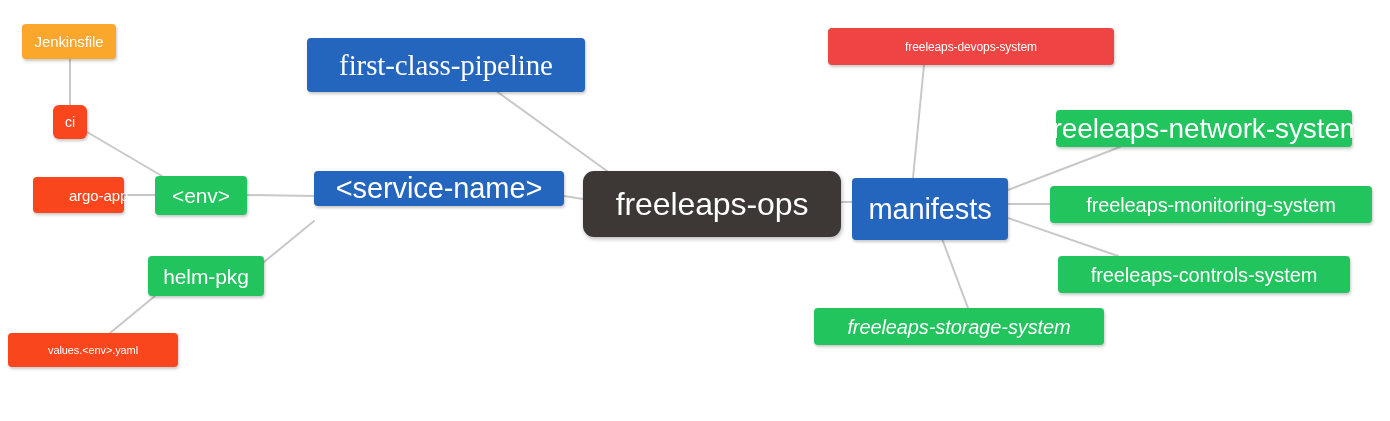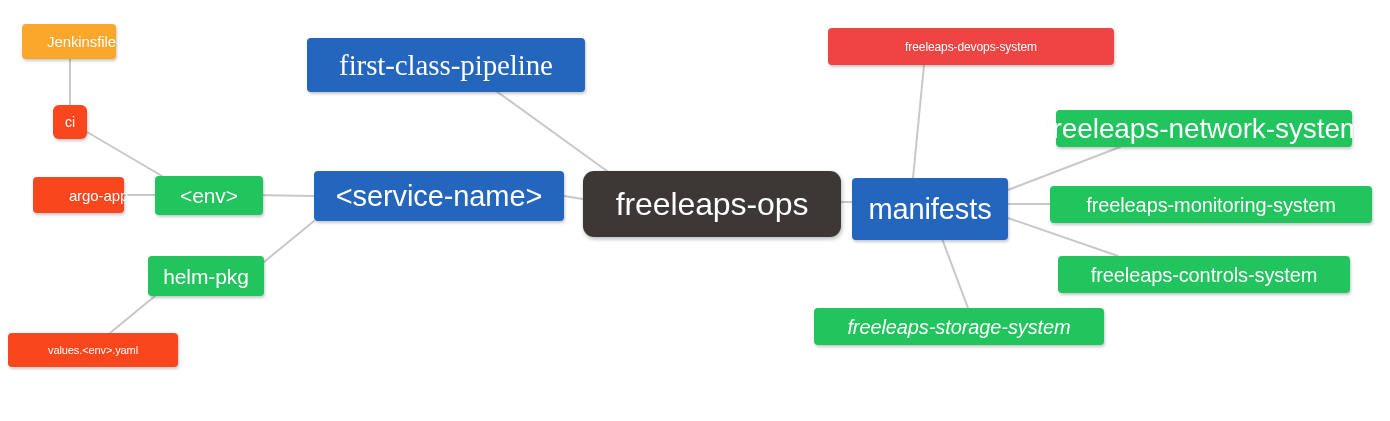--- a/index.html
+++ b/index.html
@@ -60,42 +60,42 @@
       <line x1="564" y1="196" x2="583" y2="199" stroke="#c8c8c8" stroke-width="2" stroke-linecap="round"></line>
       <line x1="492" y1="88" x2="607" y2="171" stroke="#c8c8c8" stroke-width="2" stroke-linecap="round"></line>
       <line x1="841" y1="202" x2="852" y2="202" stroke="#c8c8c8" stroke-width="2" stroke-linecap="round"></line>
       <line x1="913" y1="178" x2="924" y2="65" stroke="#c8c8c8" stroke-width="2" stroke-linecap="round"></line>
       <line x1="1008" y1="190" x2="1120" y2="147" stroke="#c8c8c8" stroke-width="2" stroke-linecap="round"></line>
       <line x1="1008" y1="204" x2="1050" y2="204" stroke="#c8c8c8" stroke-width="2" stroke-linecap="round"></line>
       <line x1="1008" y1="218" x2="1118" y2="256" stroke="#c8c8c8" stroke-width="2" stroke-linecap="round"></line>
       <line x1="938" y1="228" x2="968" y2="308" stroke="#c8c8c8" stroke-width="2" stroke-linecap="round"></line>
     </svg>
   <div id="node-layer">
-      <div class="node" style="left: 22px; top: 24px; width: 94px; height: 35px; background: rgb(250, 167, 44); font-size: 15px; justify-content: flex-end;">
+      <div class="node" style="left: 22px; top: 24px; width: 94px; height: 35px; background: rgb(250, 167, 44); font-size: 15px;">
         <span>Jenkinsfile</span>
       </div>
       <div class="node tiny" style="left: 53px; top: 105px; width: 34px; height: 34px; background: rgb(249, 70, 28); font-size: 14px;">
         <span>ci</span>
       </div>
       <div class="node" style="left: 33px; top: 177px; width: 91px; height: 36px; background: rgb(249, 70, 28); font-size: 15px; padding-left: 40px;">
         <span>argo-app</span>
       </div>
-      <div class="node" style="left: 155px; top: 176px; width: 108px; height: 39px; background: rgb(33, 196, 93); font-size: 21px;">
+      <div class="node" style="left: 155px; top: 176px; width: 92px; height: 39px; background: rgb(33, 196, 93); font-size: 21px;">
         <span>&lt;env&gt;</span>
       </div>
       <div class="node" style="left: 148px; top: 256px; width: 116px; height: 40px; background: rgb(33, 196, 93); font-size: 21px;">
         <span>helm-pkg</span>
       </div>
       <div class="node" style="left: 8px; top: 333px; width: 170px; height: 34px; background: rgb(249, 70, 28); font-size: 11px;">
         <span>values.&lt;env&gt;.yaml</span>
       </div>
       <div class="node" style="left: 307px; top: 38px; width: 278px; height: 54px; background: rgb(36, 102, 189); font-size: 29px; font-family: Liberation Serif, serif;">
         <span>first-class-pipeline</span>
       </div>
-      <div class="node" style="left: 314px; top: 171px; width: 250px; height: 50px; background: rgb(36, 102, 189); font-size: 29px;">
+      <div class="node" style="left: 314px; top: 171px; width: 250px; height: 35px; background: rgb(36, 102, 189); font-size: 29px;">
         <span>&lt;service-name&gt;</span>
       </div>
       <div class="node root" style="left: 583px; top: 171px; width: 258px; height: 66px; background: rgb(61, 56, 54); font-size: 32px;">
         <span>freeleaps-ops</span>
       </div>
       <div class="node" style="left: 852px; top: 178px; width: 156px; height: 62px; background: rgb(36, 102, 189); font-size: 29px;">
         <span>manifests</span>
       </div>
       <div class="node" style="left: 800px; top: 28px; width: 286px; height: 37px; background: #ef4444; font-size: 12px; margin-left: 28px;">
         <span>freeleaps-devops-system</span>

